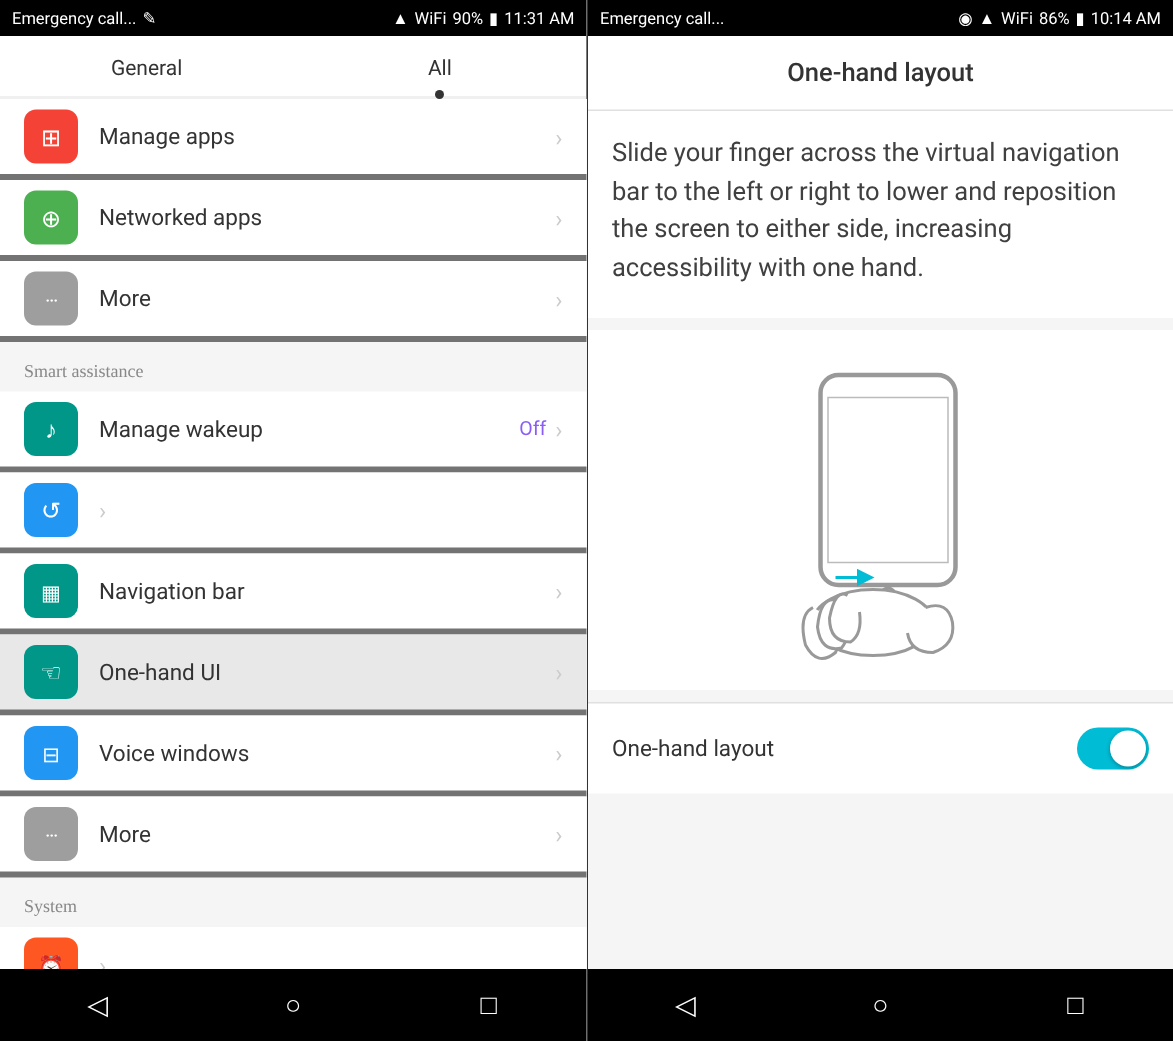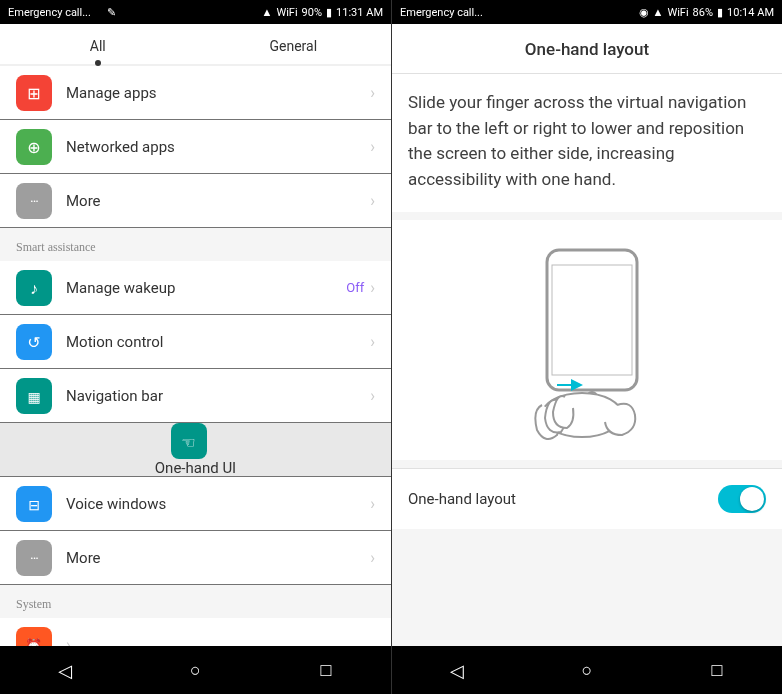--- a/index.html
+++ b/index.html
@@ -25,21 +25,21 @@
     .status-bar {
       background: #000;
       color: #fff;
       height: 24px;
       display: flex;
       align-items: center;
       justify-content: space-between;
       padding: 0 8px;
       font-size: 11px;
     }
-    .status-bar-left { display: flex; align-items: center; gap: 16px; }
+    .status-bar-left { display: flex; align-items: center; gap: 4px; }
     .status-bar-right { display: flex; align-items: center; gap: 4px; }
 
     .tab-bar {
       background: #fff;
       display: flex;
       border-bottom: 2px solid #f0f0f0;
     }
     .tab-item {
       flex: 1;
       text-align: center;
@@ -77,27 +77,26 @@
       background: #f5f5f5;
       font-family: Liberation Serif, serif;
     }
 
     .list-item {
       display: flex;
       align-items: center;
       background: #fff;
       padding: 0 16px;
       height: 54px;
-      border-bottom: 1px solid #737373;
+      border-bottom: 4px solid #737373;
       cursor: pointer;
       position: relative;
     }
     .list-item.highlighted {
       background: #e8e8e8;
-      flex-direction: column;
     }
     .list-item-icon {
       width: 36px;
       height: 36px;
       border-radius: 8px;
       display: flex;
       align-items: center;
       justify-content: center;
       margin-right: 14px;
       flex-shrink: 0;
@@ -267,22 +266,22 @@
     <div class="status-bar-right">
       <span>▲</span>
       <span>WiFi</span>
       <span>90%</span>
       <span>▮</span>
       <span>11:31 AM</span>
     </div>
   </div>
 
   <div class="tab-bar">
+    <div class="tab-item">General</div>
     <div class="tab-item active">All</div>
-    <div class="tab-item">General</div>
   </div>
 
   <div class="settings-list">
 
     <div class="list-item">
       <div class="list-item-icon icon-red">
         <span class="icon-apps"></span>
       </div>
       <span class="list-item-text">Manage apps</span>
       <span class="chevron">›</span>
@@ -312,21 +311,20 @@
       </div>
       <span class="list-item-text">Manage wakeup</span>
       <span class="list-item-value">Off</span>
       <span class="chevron">›</span>
     </div>
 
     <div class="list-item">
       <div class="list-item-icon icon-blue">
         <span class="icon-motion"></span>
       </div>
-      <span class="list-item-text">Motion control</span>
       <span class="chevron">›</span>
     </div>
 
     <div class="list-item">
       <div class="list-item-icon icon-teal">
         <span class="icon-navbar"></span>
       </div>
       <span class="list-item-text">Navigation bar</span>
       <span class="chevron">›</span>
     </div>

